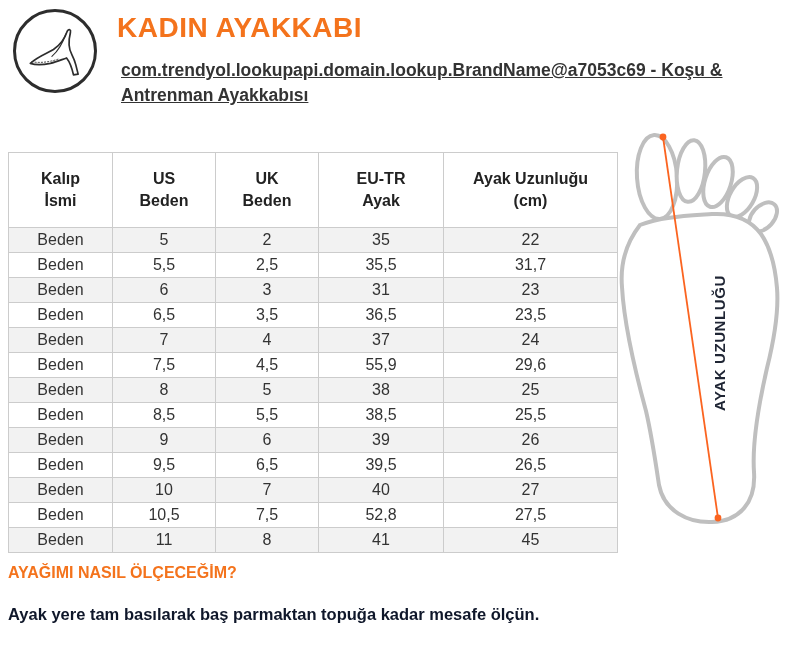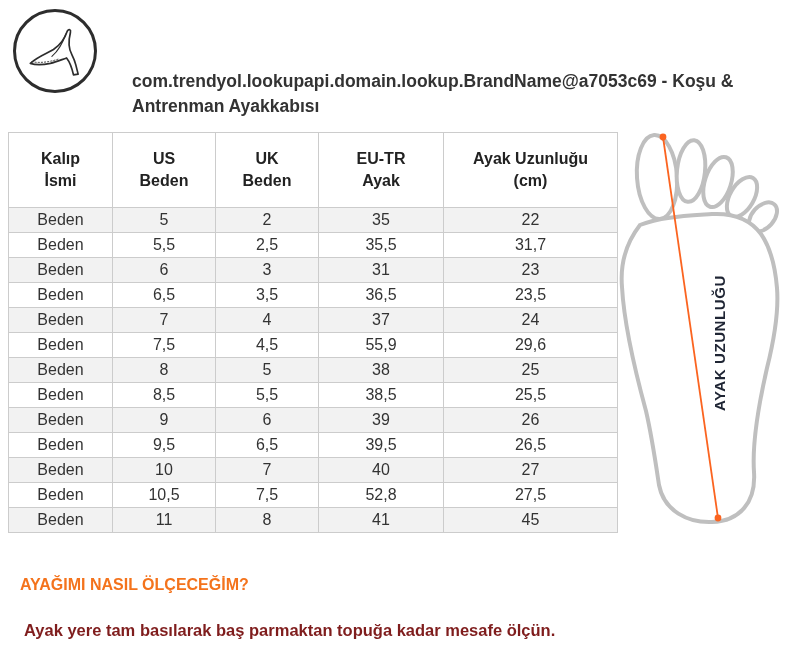--- a/index.html
+++ b/index.html
@@ -12,26 +12,26 @@
     position:absolute;left:13px;top:9px;width:84px;height:84px;
     border:3px solid #2d2d2d;border-radius:50%;box-sizing:border-box;
     display:flex;align-items:center;justify-content:center;background:#fff;
   }
   .icon-circle svg{width:74px;height:74px;}
   .page-title{
     position:absolute;left:117px;top:12px;margin:0;
     font-size:28px;font-weight:bold;color:#f4731c;letter-spacing:.5px;
   }
   .page-subtitle{
-    position:absolute;left:117px;top:54px;margin:15px;width:640px;
-    font-size:17.5px;font-weight:bold;color:#333;line-height:1.45;
+    position:absolute;left:117px;top:54px;margin:4px;width:640px;
+    font-size:17.5px;font-weight:bold;color:#333;line-height:1.45;text-decoration:underline;
   }
   
   table.size-table{
-    position:absolute;left:8px;top:132px;width:609px;
+    position:absolute;left:8px;top:152px;width:609px;
     border-collapse:collapse;table-layout:fixed;
   }
   .size-table col.c1{width:104px}
   .size-table col.c2{width:103px}
   .size-table col.c3{width:103px}
   .size-table col.c4{width:125px}
   .size-table col.c5{width:174px}
   .size-table th{
     height:74px;border:1px solid #ccc;background:#fff;
     font-size:16px;font-weight:bold;color:#222;text-align:center;
@@ -46,26 +46,26 @@
   .size-table tbody tr:nth-child(even){background:#fff;}
   
   .foot-diagram{position:absolute;left:612px;top:124px;width:180px;height:412px;}
   .foot-diagram svg{width:100%;height:100%;}
   .foot-diagram text{
     font-family:"Liberation Sans","DejaVu Sans",sans-serif;
     font-size:15px;font-weight:bold;fill:#1f2534;letter-spacing:.6px;
   }
   
   .measure-heading{
-    position:absolute;left:8px;top:564px;margin:12px;
+    position:absolute;left:8px;top:564px;margin:0;
     font-size:16px;font-weight:bold;color:#f4731c;
   }
   .measure-text{
-    position:absolute;left:8px;top:605px;margin:16px;
-    font-size:16.5px;font-weight:bold;color:#7f1d1d;
+    position:absolute;left:8px;top:605px;margin:0;
+    font-size:16.5px;font-weight:bold;color:#0f172a;
   }
 </style>
 </head>
 <body>
 
 <div class="page">
 
   <div class="icon-circle">
     <svg viewBox="0 0 96 96" fill="none" stroke="#2d2d2d" stroke-width="2.2" stroke-linejoin="round" stroke-linecap="round" aria-hidden="true">
       <path d="M 16,64
@@ -75,20 +75,21 @@
                C 65,36 66,46 70,53
                C 72,57 74,62 75,66
                L 78,78 L 72,79
                C 70,70 67,62 63,57
                C 57,59 50,62 42,64
                C 32,66 22,66 16,64 Z"></path>
       <path d="M 62,26 C 58,38 52,48 44,55" stroke-width="1.4"></path>
       <path d="M 18,62 C 30,64 42,62 54,58" stroke-width="1.2" stroke-dasharray="1.5,2.6"></path>
     </svg>
   </div>
+  <h1 class="page-title">KADIN AYAKKABI</h1>
   <p class="page-subtitle">com.trendyol.lookupapi.domain.lookup.BrandName@a7053c69 - Koşu &amp; Antrenman Ayakkabısı</p>
 
   <table class="size-table">
     <colgroup>
         <col class="c1">
         <col class="c2">
         <col class="c3">
         <col class="c4">
         <col class="c5">
       </colgroup>

